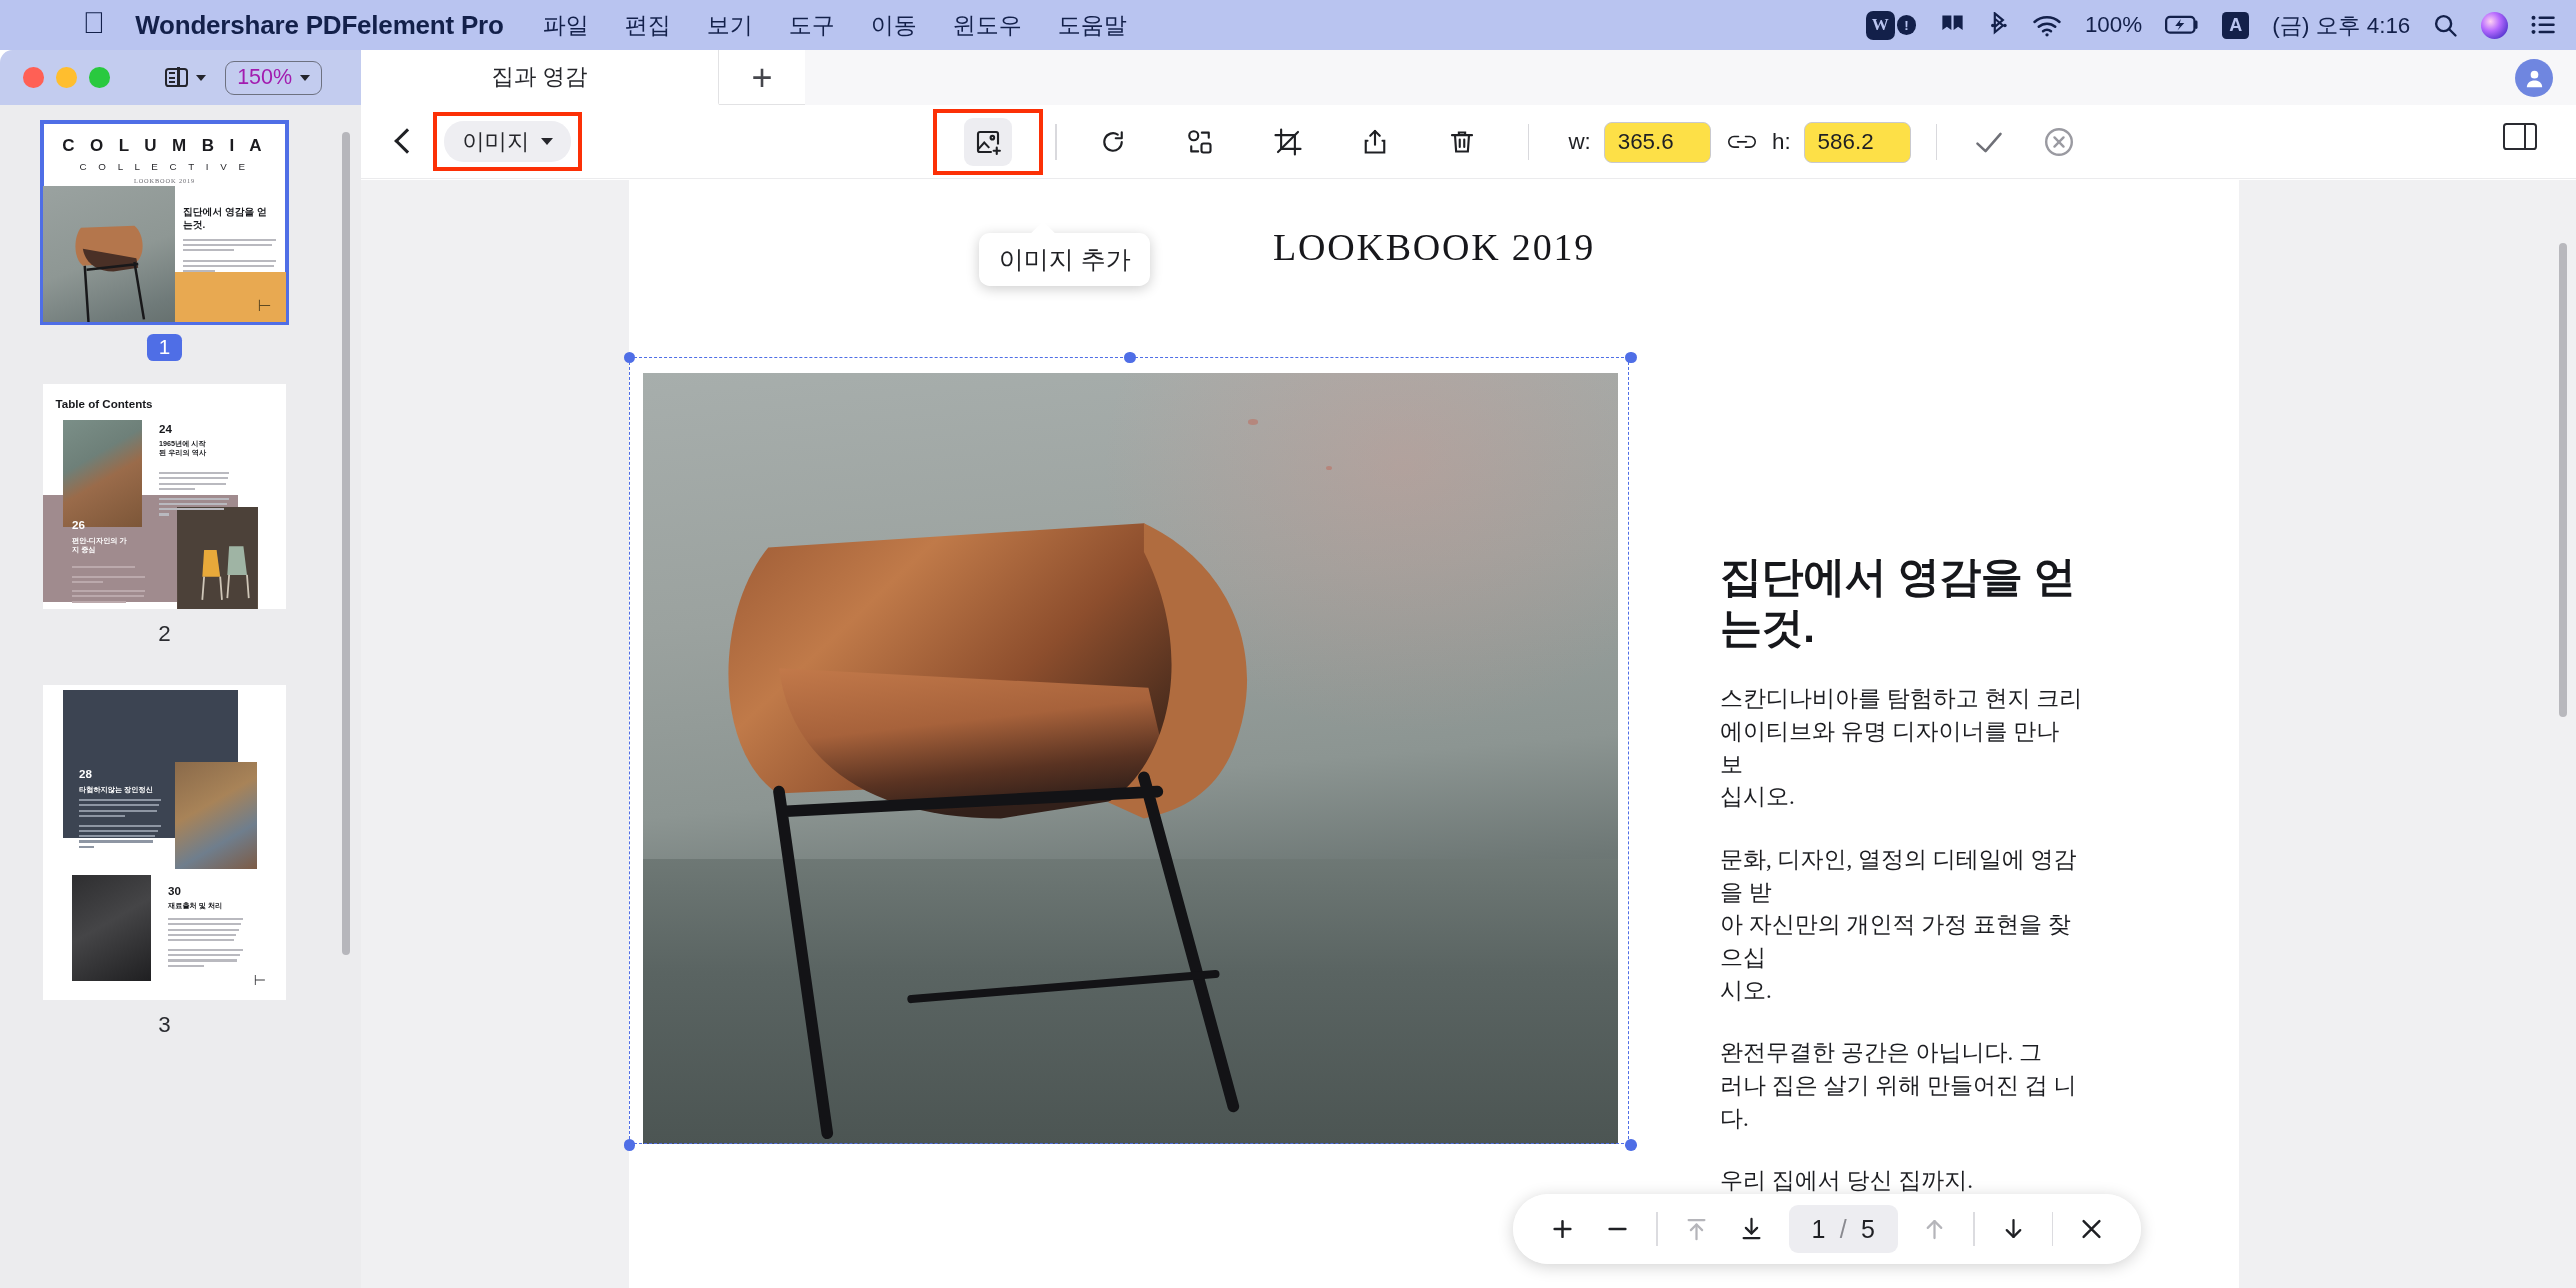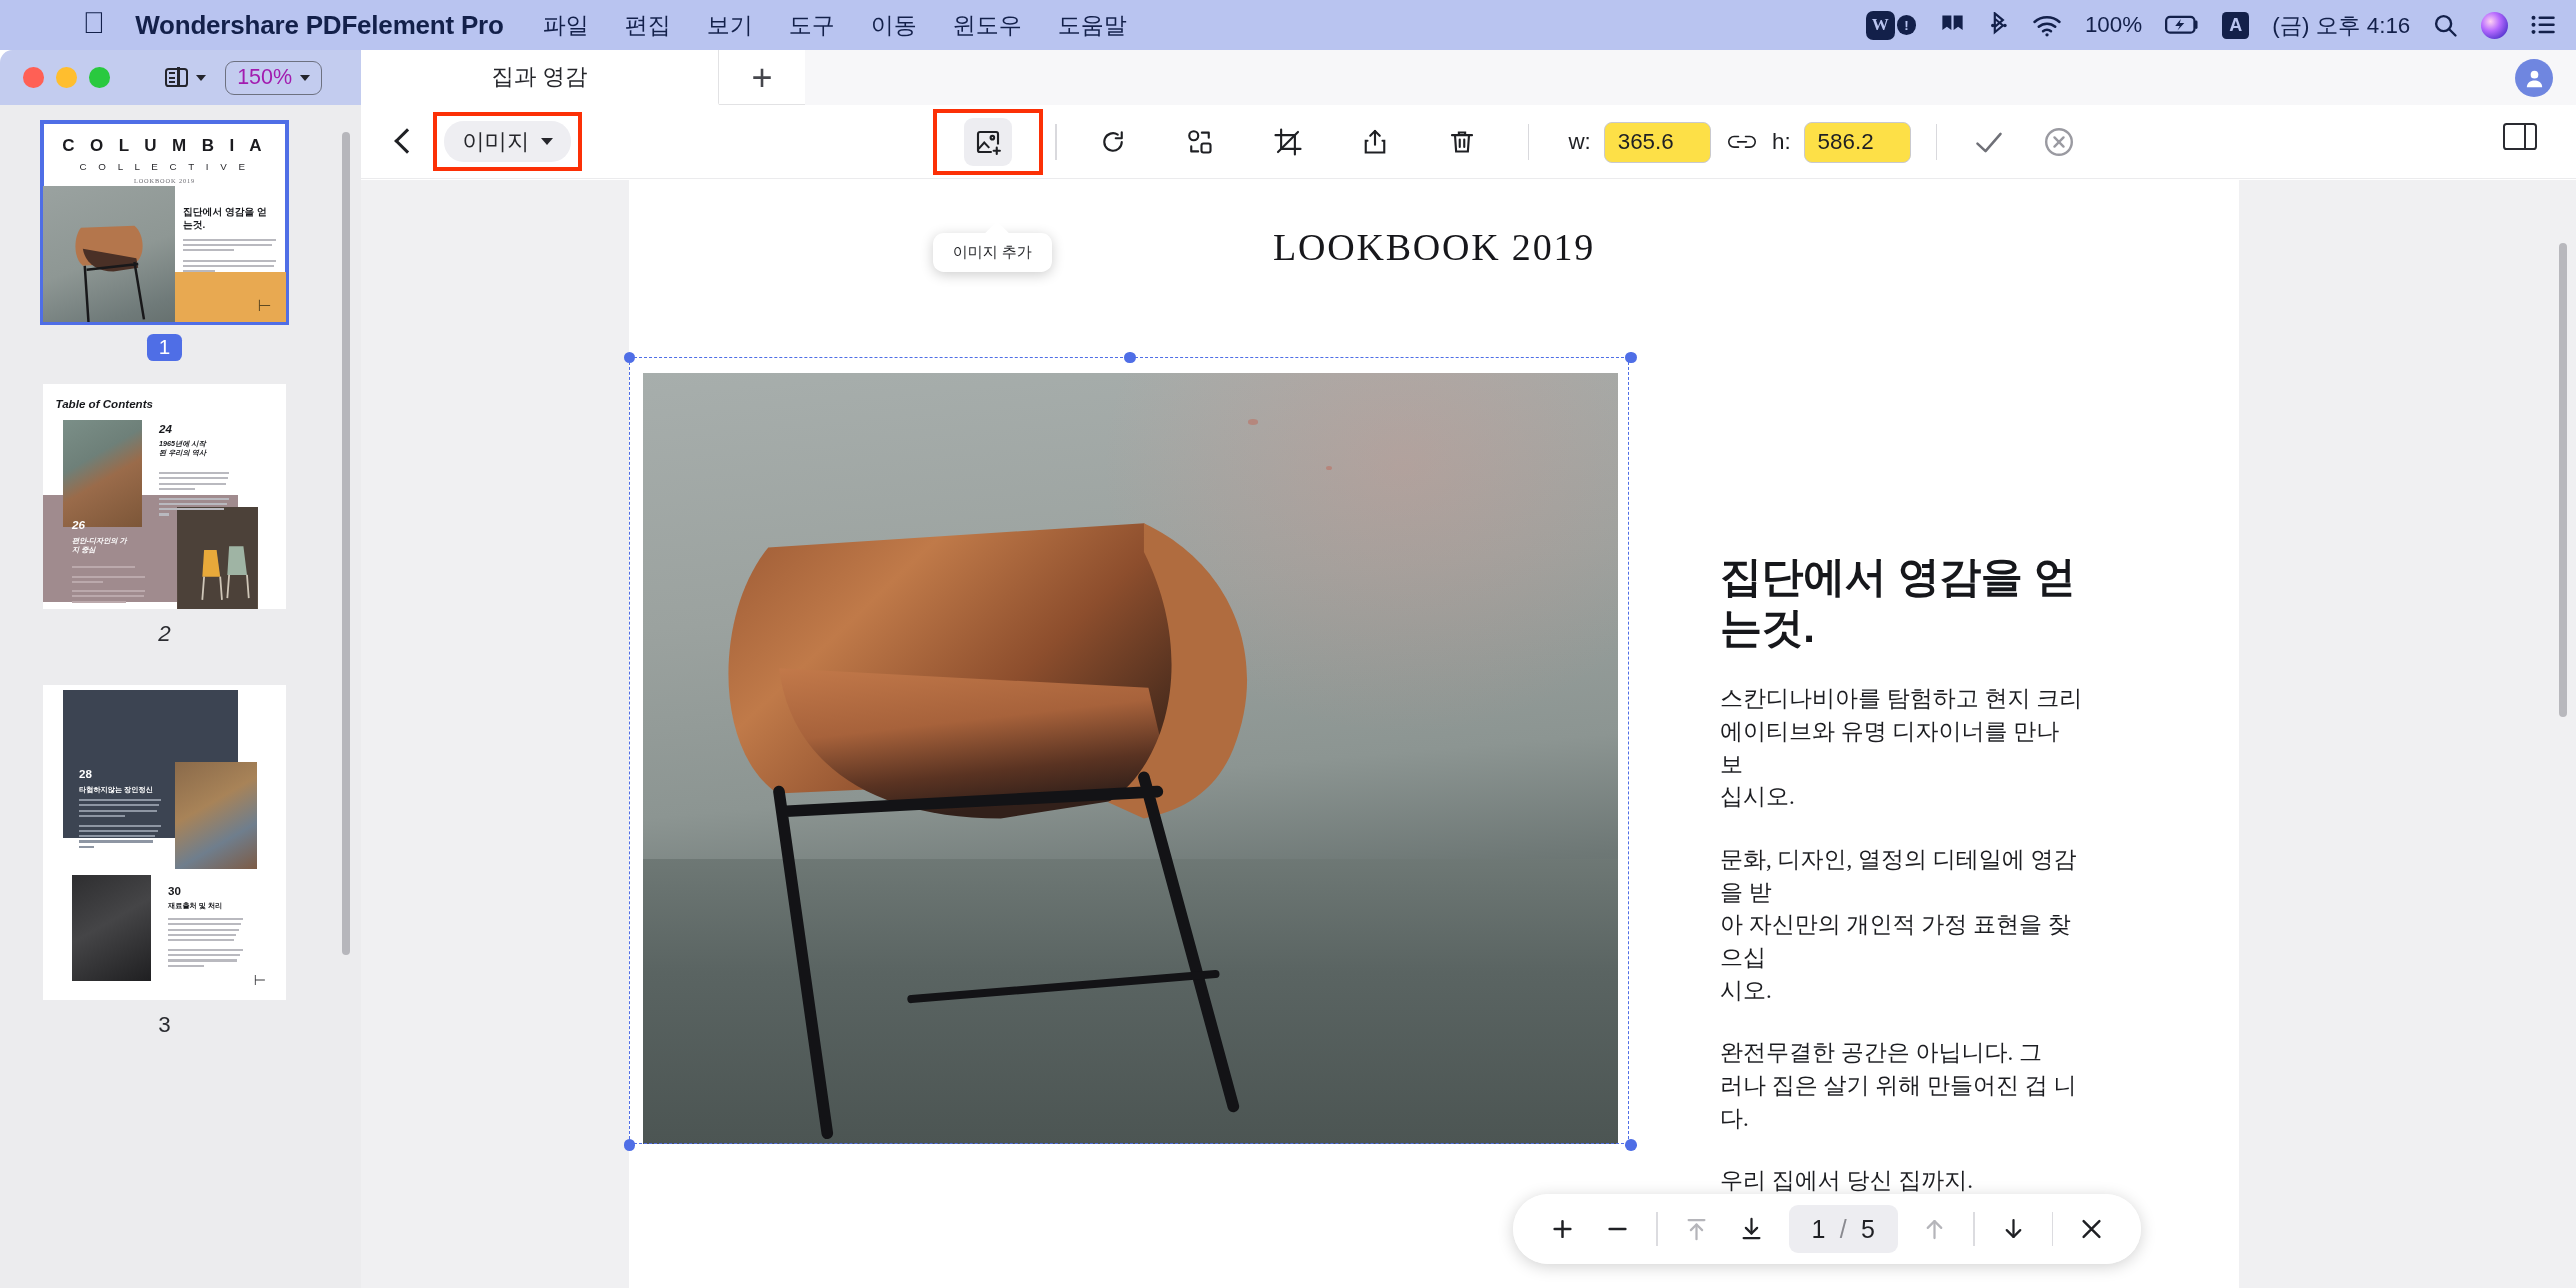--- a/index.html
+++ b/index.html
@@ -202,24 +202,24 @@
     width: 34px; height: 27px; border: 2.3px solid #2a2b31; border-radius: 3.6px;
     position: relative;
   }
   .rpanel-ico:after {
     content: ""; position: absolute; right: 9px; top: -2.3px;
     width: 2.3px; height: 27px; background: #2a2b31;
   }
 
   
   #tooltip {
-    position: absolute; left: 933px; top: 183px;
+    position: absolute; left: 979px; top: 183px;
     background: #ffffff; border-radius: 10.7px;
     box-shadow: 0 2.7px 12.5px rgba(0,0,0,0.20);
-    padding: 9.8px 19.7px; font-size: 15px; color: #1f2024;
+    padding: 9.8px 19.7px; font-size: 25px; color: #1f2024;
     z-index: 40;
   }
   #tooltip:before {
     content: ""; position: absolute; left: 55px; top: -8px;
     width: 18px; height: 18px; background: #fff; transform: rotate(45deg);
   }
 
   
   #sidebar {
     position: absolute; top: 55px; left: 0;
@@ -612,21 +612,21 @@
             <div class="mini-line" style="width:72%"></div>
           </div>
         </div>
         <div class="t1-orange">
           <div class="mark">⊢</div>
         </div>
       </div>
       <div class="pglabel cur">1</div>
     </div>
 
-    <div class="thumb-wrap" style="top:279px;font-style:italic;">
+    <div class="thumb-wrap" style="top:279px;">
       <div class="thumb" style="height:225px;">
         <div class="t2-title">Table of Contents</div>
         <div class="t2-mauve"></div>
         <div class="t2-photo1"></div>
         <div class="t2-photo2">
           <svg viewBox="0 0 90 122" style="width:100%;height:100%">
             <rect width="90" height="122" fill="#4c4139"></rect>
             <path d="M30 48 l14 0 l4 30 l-20 0 z" fill="#e8a93a"></path>
             <path d="M30 78 l-2 26 M48 78 l2 26" stroke="#cfc6b8" stroke-width="2"></path>
             <path d="M58 44 l16 0 l4 32 l-22 0 z" fill="#9fb4a4"></path>

